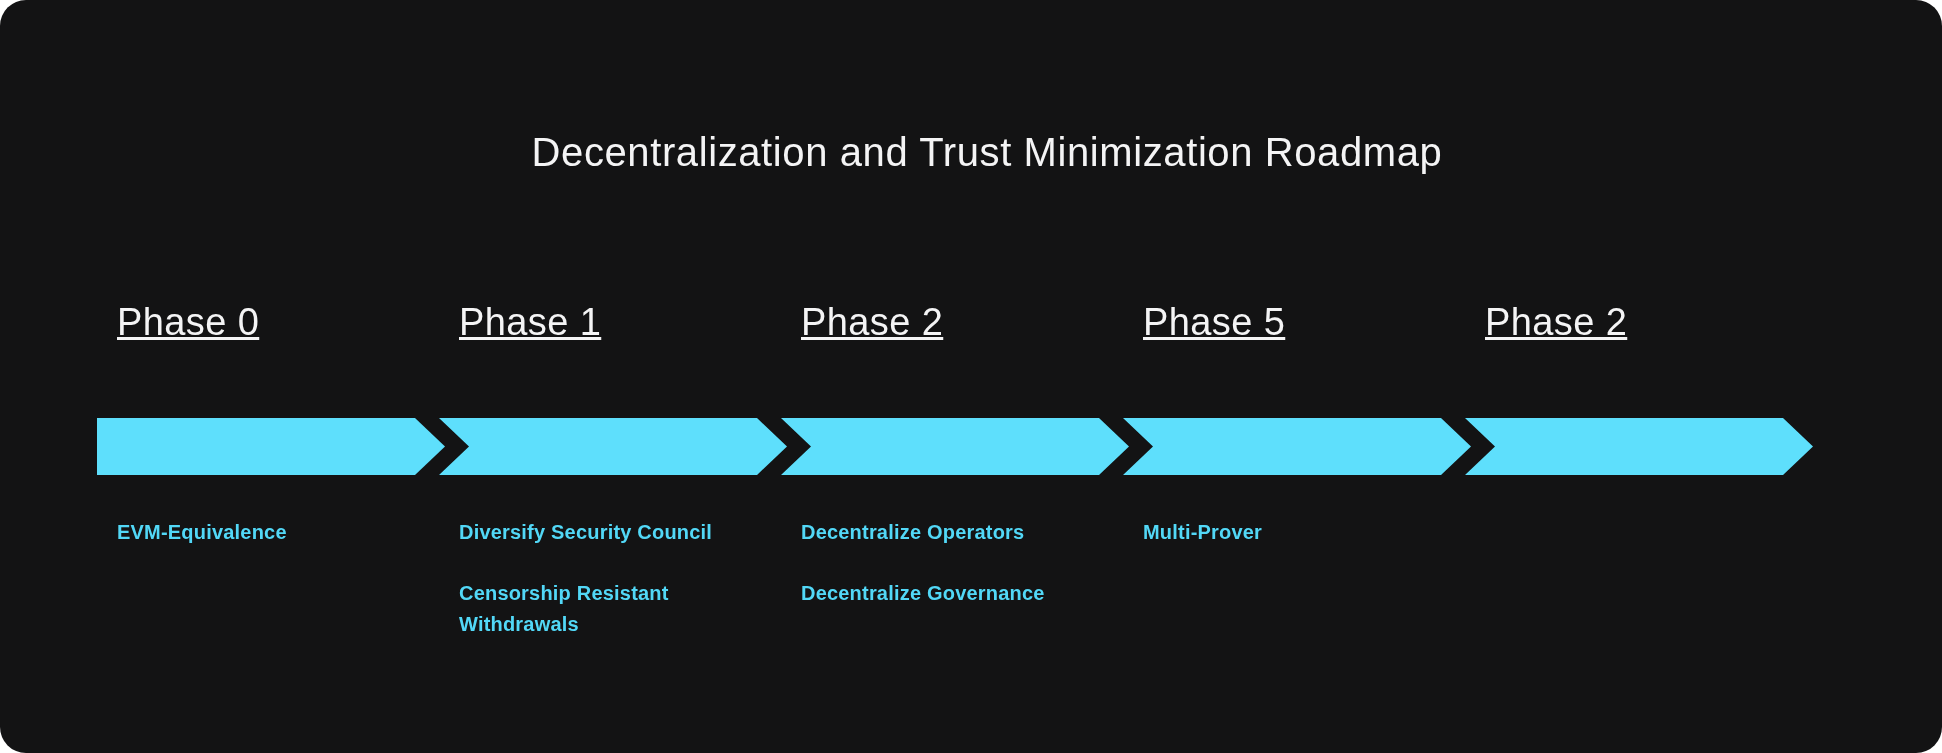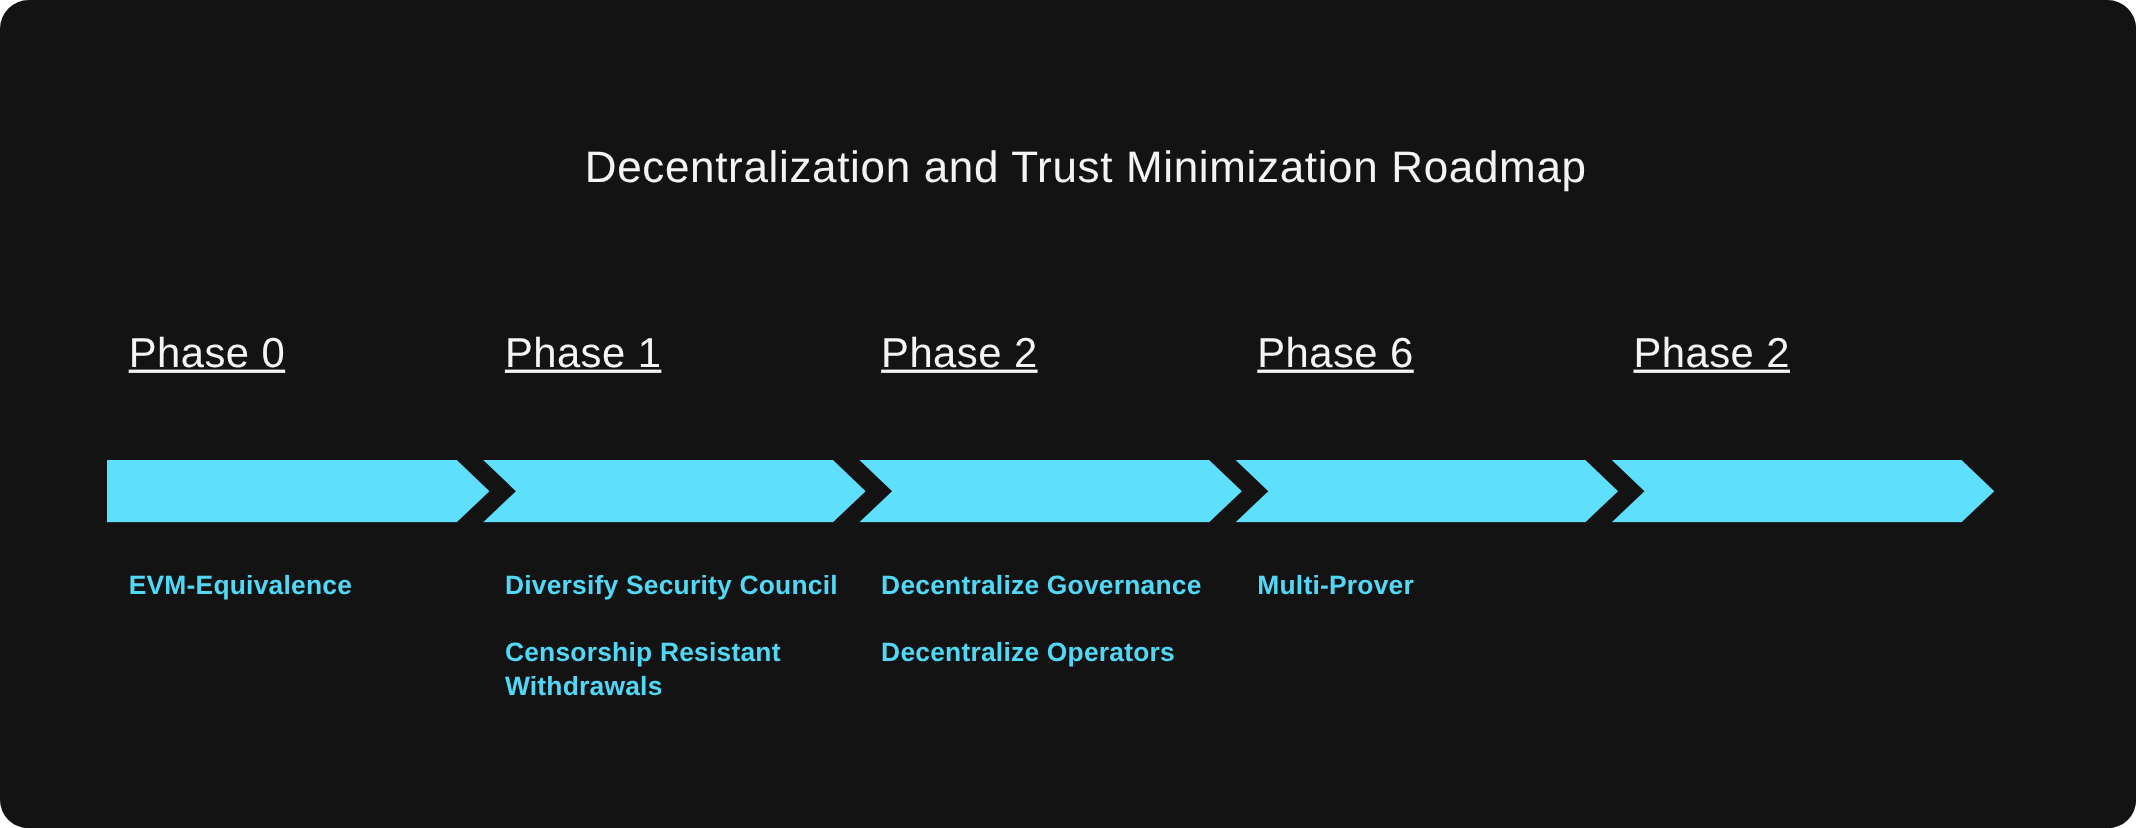--- a/index.html
+++ b/index.html
@@ -71,58 +71,58 @@
     display: flex;
     align-items: flex-start;
   }
   .phase-col {
     width: 342px;
     flex: 0 0 342px;
   }
   .roadmap-item {
     margin: 0 0 30px 0;
     color: var(--item, #52d8f7);
-    font-size: 24px;
+    font-size: 20px;
     font-weight: 700;
     letter-spacing: 0.2px;
     line-height: 31px;
     white-space: pre-line;
     width: max-content;
     max-width: 330px;
   }
 </style>
 </head>
 <body style="background: rgb(255, 255, 255);">
 
 <div class="card">
   <h1 class="title">Decentralization and Trust Minimization Roadmap</h1>
   <div class="labels-row">
       <div class="phase-label">Phase 0</div>
       <div class="phase-label">Phase 1</div>
       <div class="phase-label">Phase 2</div>
-      <div class="phase-label">Phase 6</div>
+      <div class="phase-label">Phase 5</div>
       <div class="phase-label">Phase 2</div>
     </div>
   <div class="arrow-row">
       <div class="arrow-seg first"></div>
       <div class="arrow-seg"></div>
       <div class="arrow-seg"></div>
       <div class="arrow-seg"></div>
       <div class="arrow-seg"></div>
     </div>
   <div class="items-row">
       <div class="phase-col">
         <p class="roadmap-item">EVM-Equivalence</p>
       </div>
       <div class="phase-col">
         <p class="roadmap-item">Diversify Security Council</p>
         <p class="roadmap-item">Censorship Resistant
 Withdrawals</p>
       </div>
       <div class="phase-col">
+        <p class="roadmap-item">Decentralize Operators</p>
         <p class="roadmap-item">Decentralize Governance</p>
-        <p class="roadmap-item">Decentralize Operators</p>
       </div>
       <div class="phase-col">
         <p class="roadmap-item">Multi-Prover</p>
       </div>
     </div>
 </div>
 
 </body></html>

